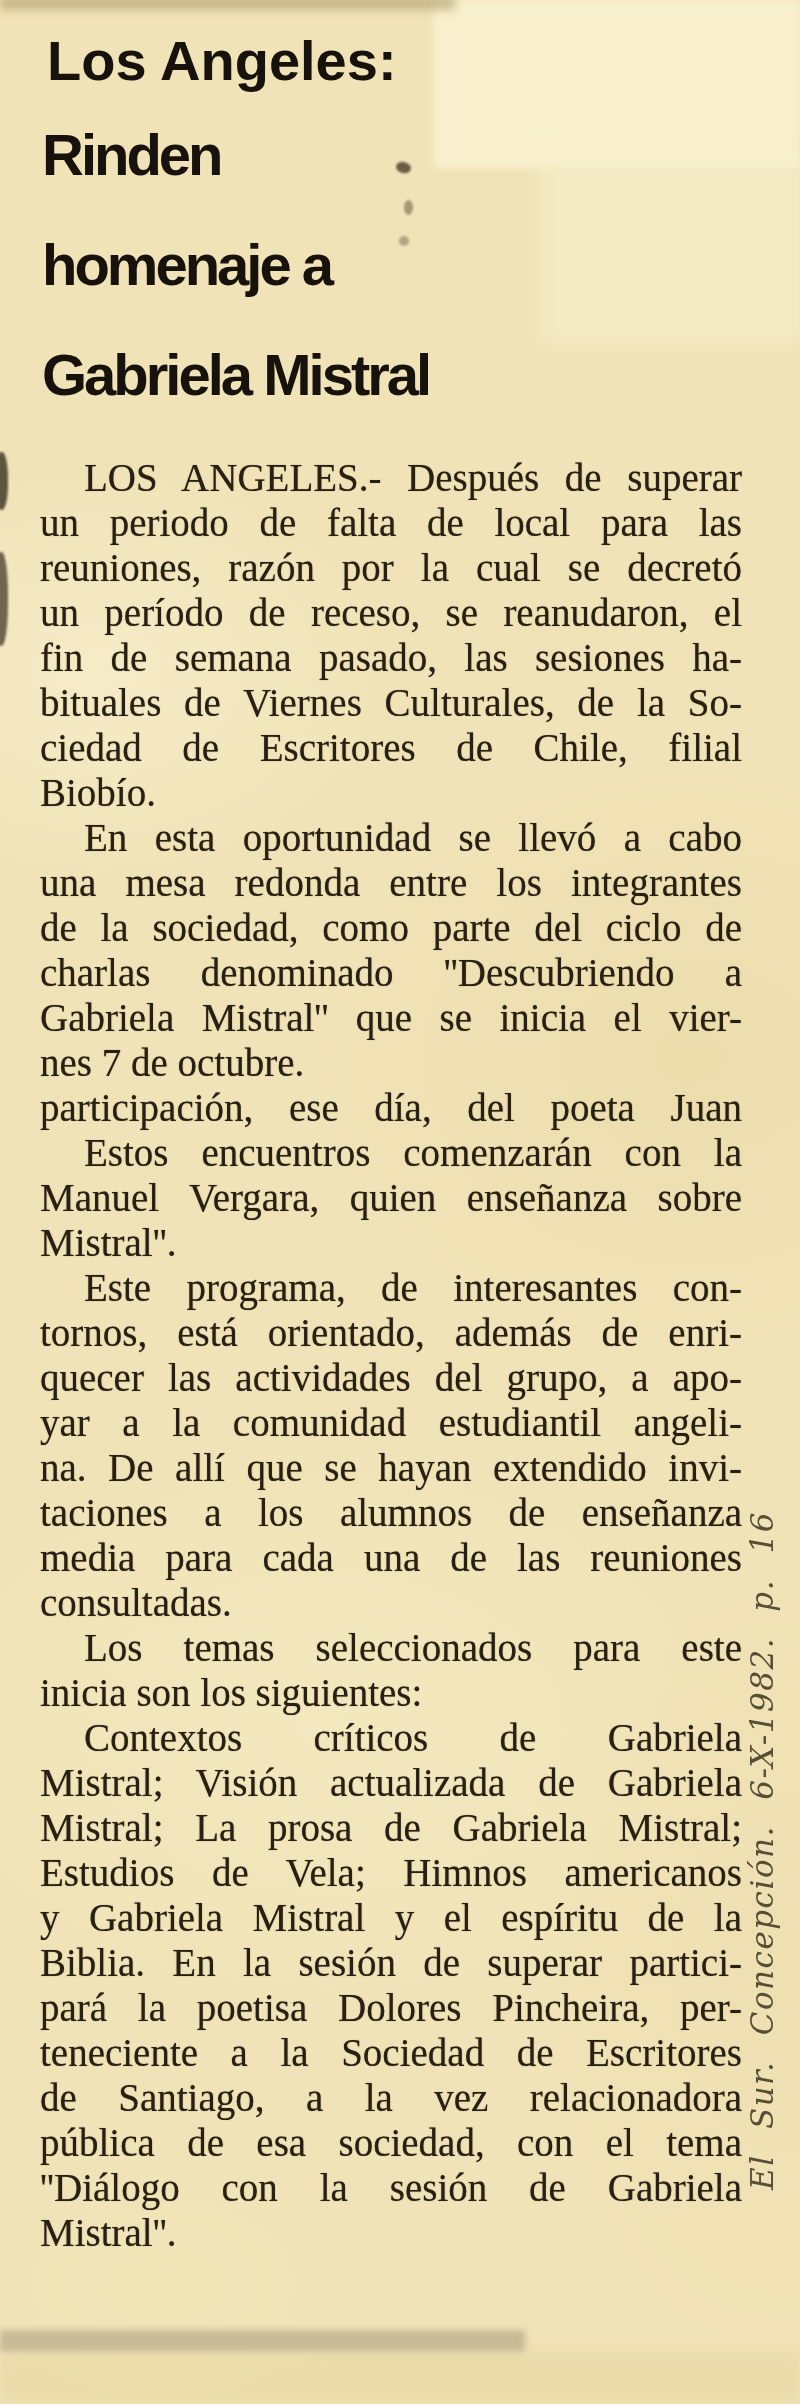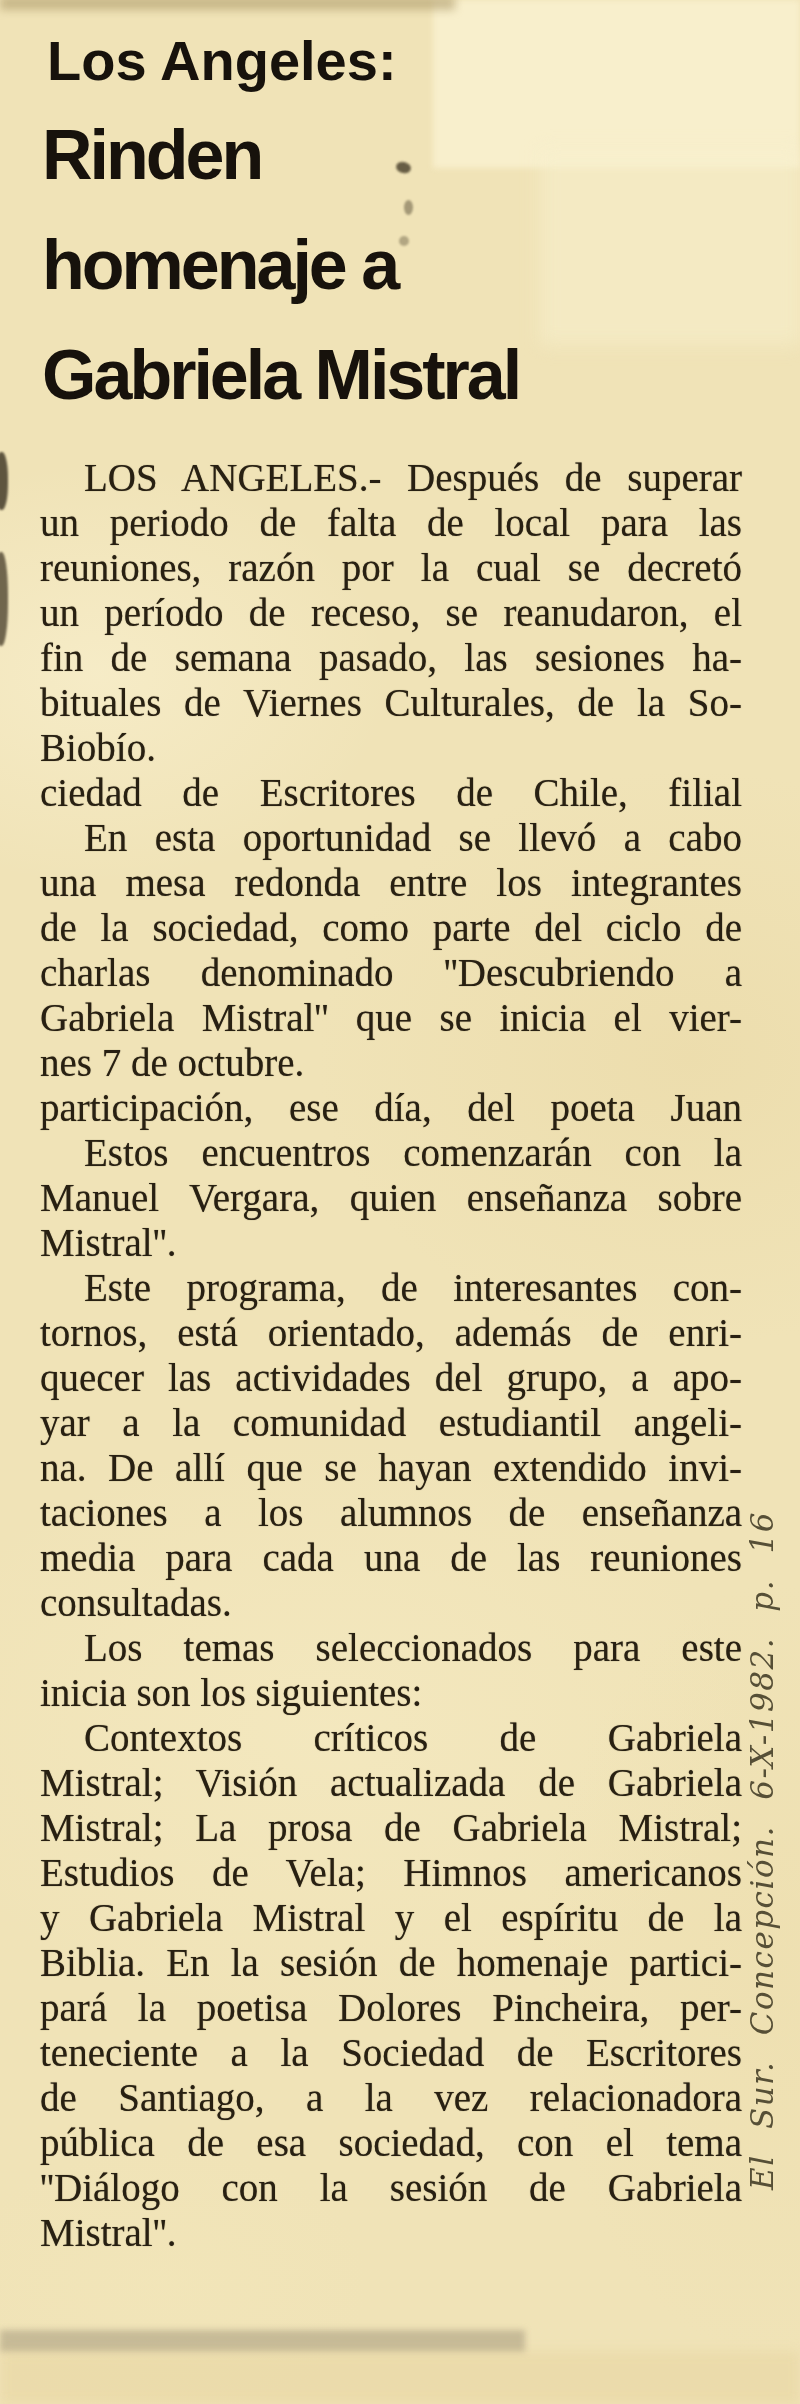--- a/index.html
+++ b/index.html
@@ -62,21 +62,21 @@
   .kicker{
     position:absolute;left:47px;top:30px;width:500px;
     font-family:"Liberation Sans", sans-serif;
     font-weight:bold;font-size:56px;line-height:1.1;
     letter-spacing:0;
     color:var(--headline-ink,#17120c);
   }
   .headline{
     position:absolute;left:42px;top:100px;width:720px;
     font-family:"Liberation Sans", sans-serif;
-    font-weight:bold;font-size:70px;line-height:110px;
+    font-weight:bold;font-size:58px;line-height:110px;
     letter-spacing:-3px;
     color:var(--headline-ink,#17120c);
   }
   .article-body{
     position:absolute;left:40px;top:455px;width:702px;
     font-size:39px;line-height:45px;
     color:var(--ink,#282012);
     text-shadow:0 0 1px rgba(35,28,12,0.55);
   }
   .para{margin:0;}
@@ -118,22 +118,22 @@
   </div>
 
   <div class="article-body">
       <div class="para">
         <div class="pline first">LOS ANGELES.- Después de superar</div>
         <div class="pline">un periodo de falta de local para las</div>
         <div class="pline">reuniones, razón por la cual se decretó</div>
         <div class="pline">un período de receso, se reanudaron, el</div>
         <div class="pline">fin de semana pasado, las sesiones ha-</div>
         <div class="pline">bituales de Viernes Culturales, de la So-</div>
+        <div class="pline">ciedad de Escritores de Chile, filial</div>
         <div class="pline last">Biobío.</div>
-        <div class="pline">ciedad de Escritores de Chile, filial</div>
       </div>
       <div class="para">
         <div class="pline first">En esta oportunidad se llevó a cabo</div>
         <div class="pline">una mesa redonda entre los integrantes</div>
         <div class="pline">de la sociedad, como parte del ciclo de</div>
         <div class="pline">charlas denominado ''Descubriendo a</div>
         <div class="pline">Gabriela Mistral'' que se inicia el vier-</div>
         <div class="pline last">nes 7 de octubre.</div>
       </div>
       <div class="para">
@@ -155,21 +155,21 @@
       <div class="para">
         <div class="pline first">Los temas seleccionados para este</div>
         <div class="pline last">inicia son los siguientes:</div>
       </div>
       <div class="para">
         <div class="pline first">Contextos críticos de Gabriela</div>
         <div class="pline">Mistral; Visión actualizada de Gabriela</div>
         <div class="pline">Mistral; La prosa de Gabriela Mistral;</div>
         <div class="pline">Estudios de Vela; Himnos americanos</div>
         <div class="pline">y Gabriela Mistral y el espíritu de la</div>
-        <div class="pline">Biblia. En la sesión de homenaje partici-</div>
+        <div class="pline">Biblia. En la sesión de superar partici-</div>
         <div class="pline">pará la poetisa Dolores Pincheira, per-</div>
         <div class="pline">teneciente a la Sociedad de Escritores</div>
         <div class="pline">de Santiago, a la vez relacionadora</div>
         <div class="pline">pública de esa sociedad, con el tema</div>
         <div class="pline">''Diálogo con la sesión de Gabriela</div>
         <div class="pline last">Mistral''.</div>
       </div>
     </div>
 
   <div class="margin-note">El Sur. Concepción. 6-X-1982. p. 16</div>

